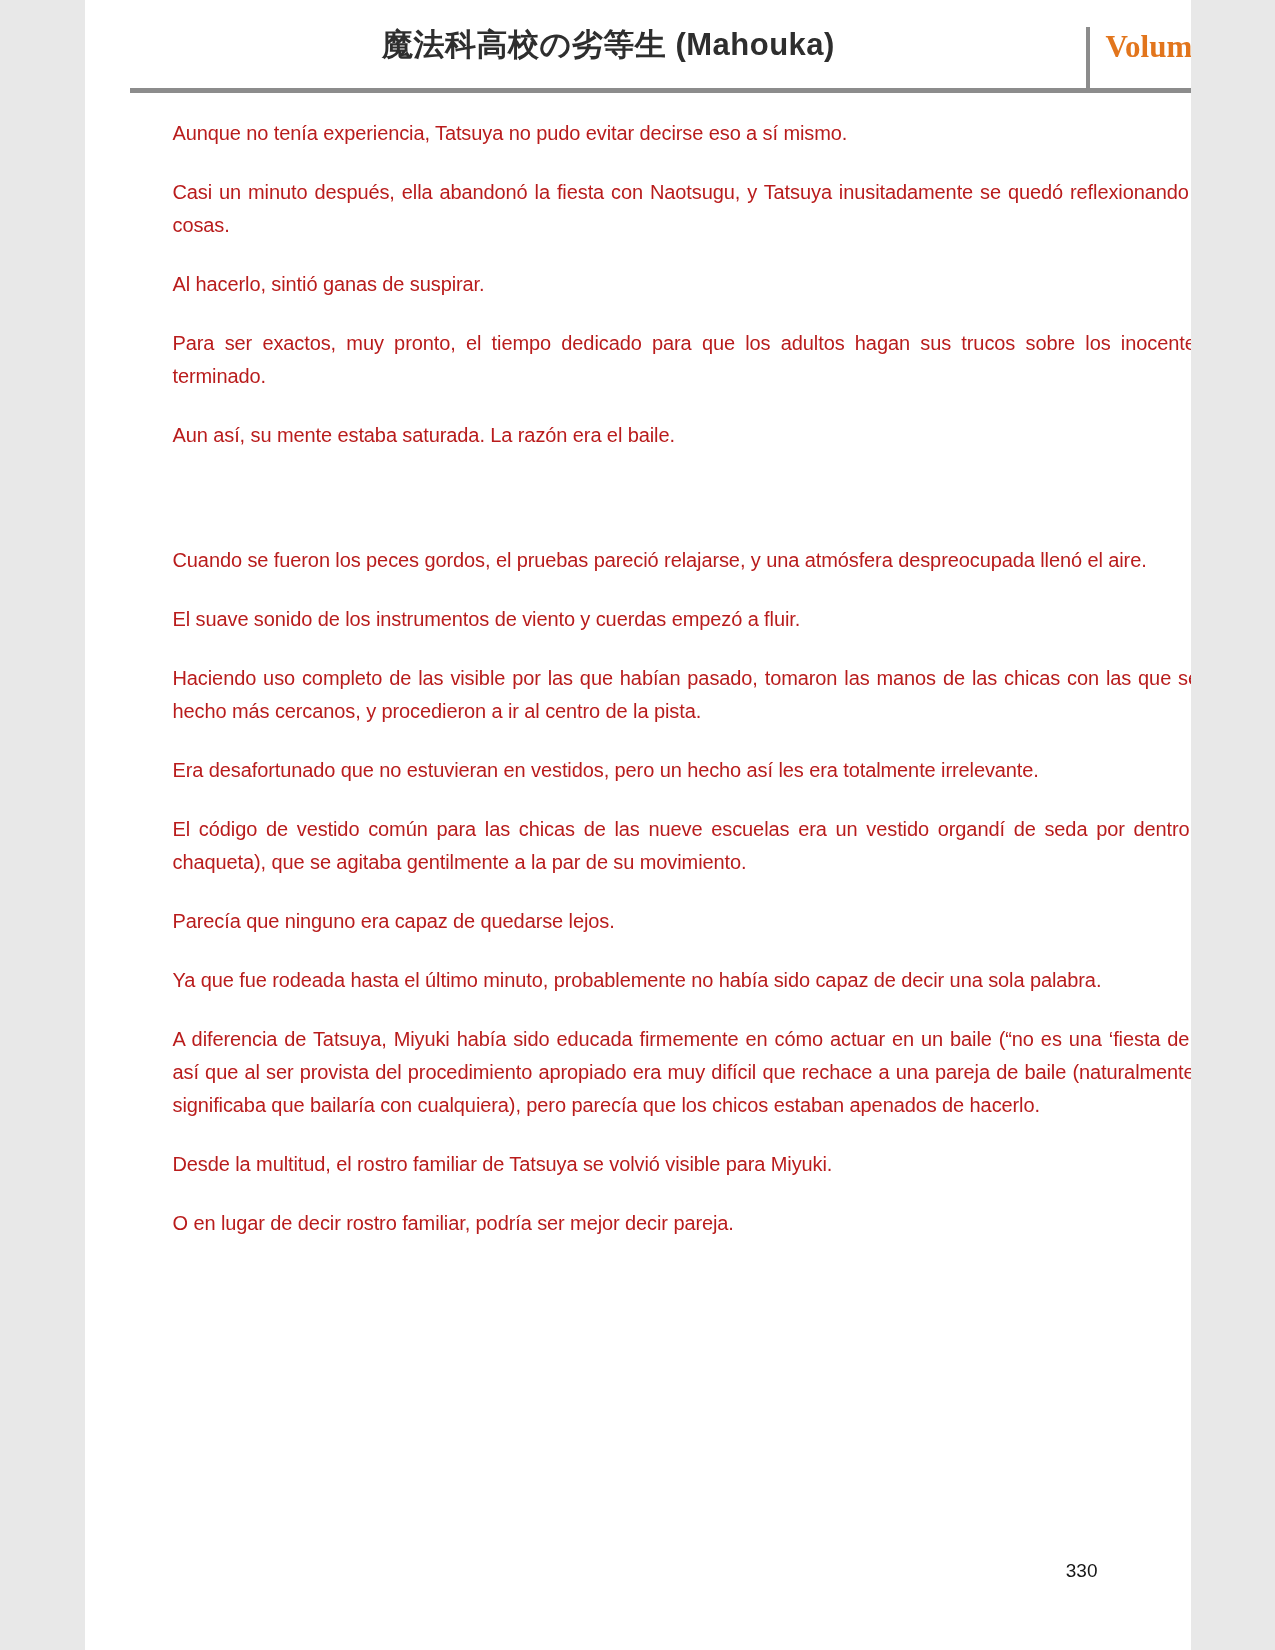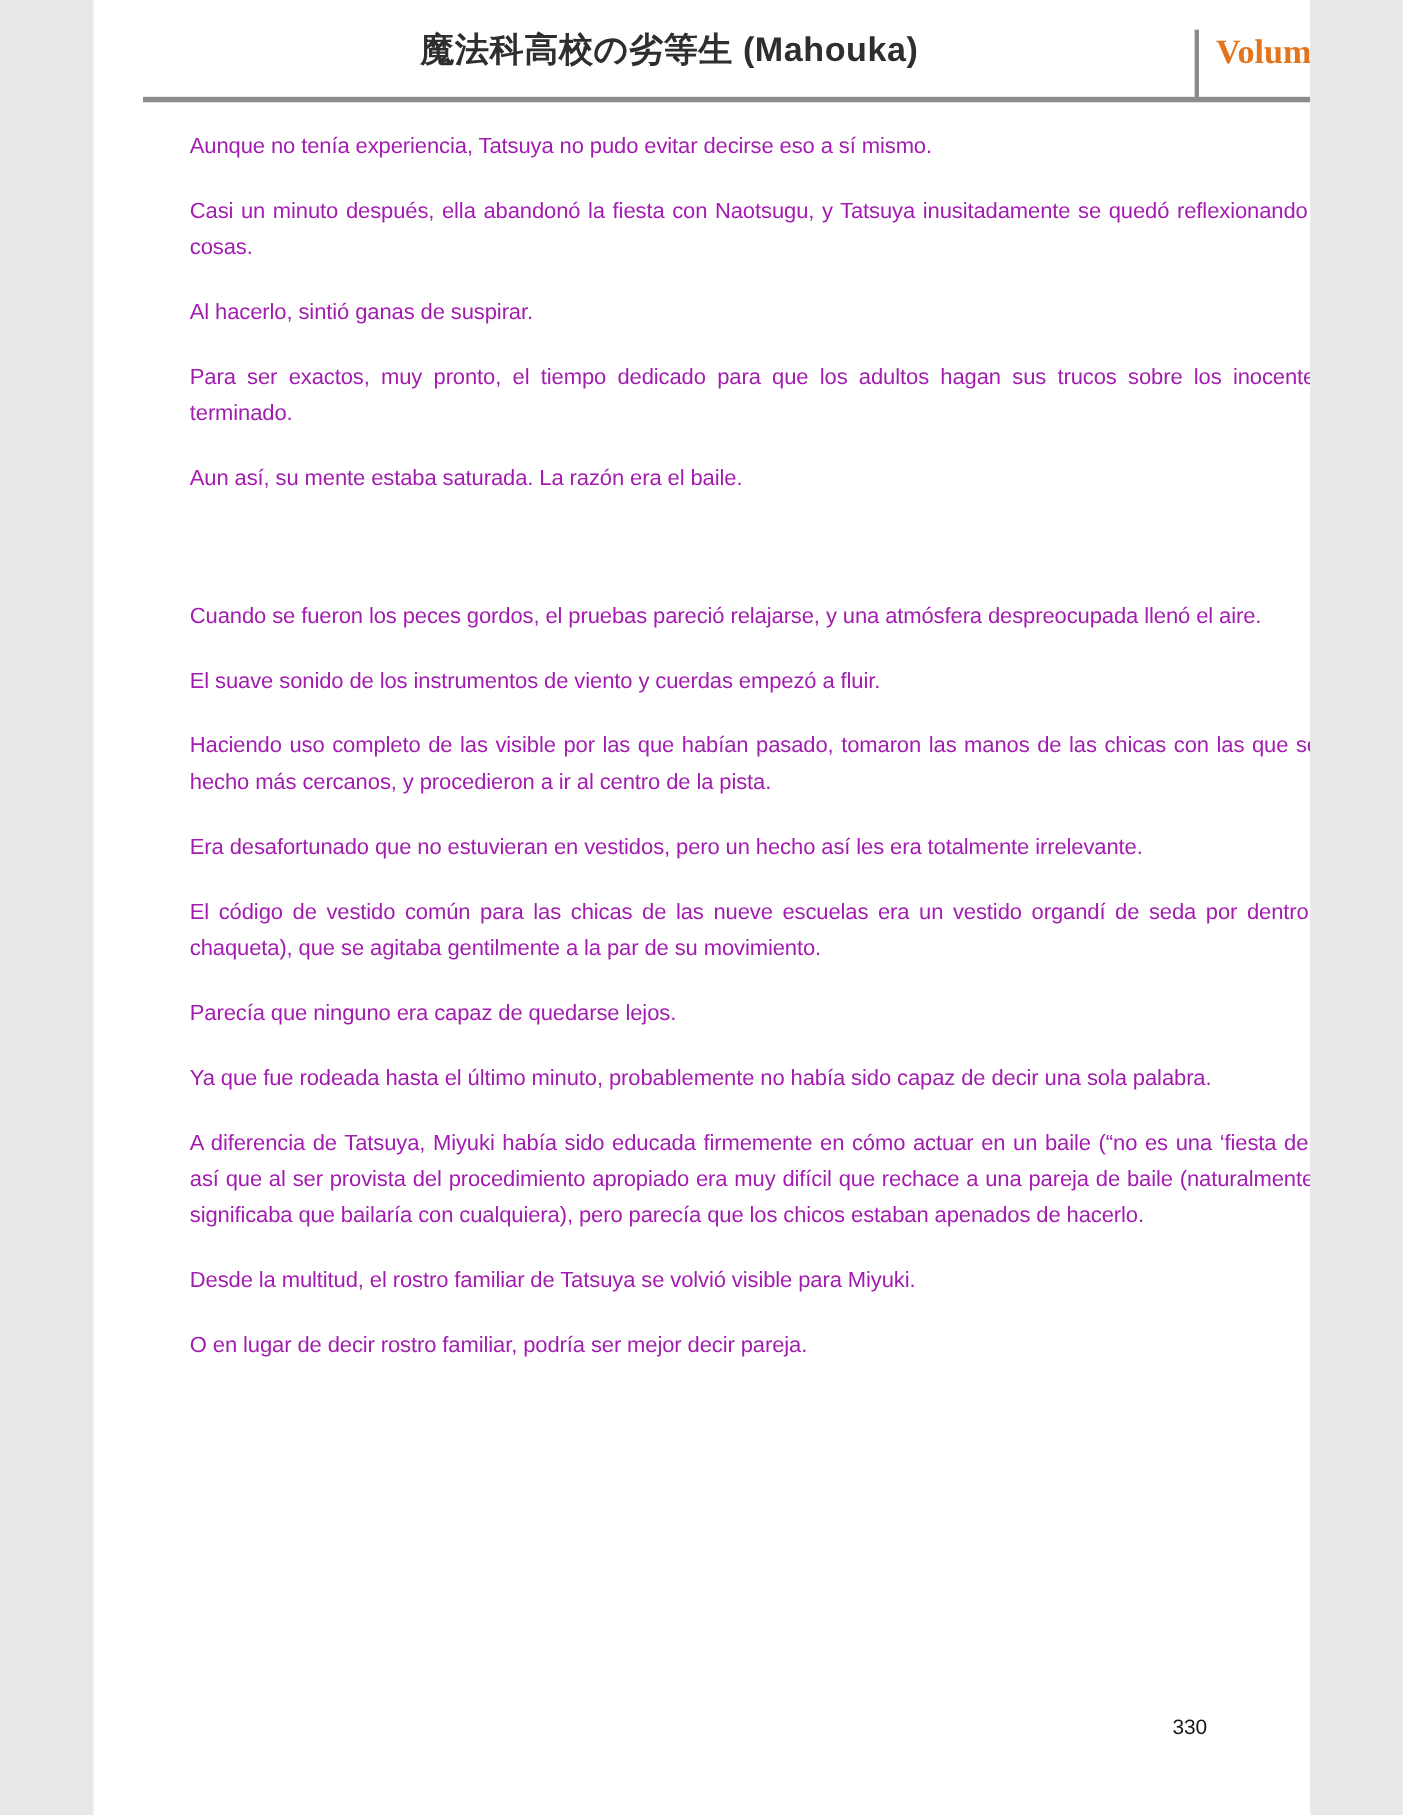--- a/index.html
+++ b/index.html
@@ -53,21 +53,21 @@
   .content {
     position: absolute;
     left: 88px;
     top: 117px;
     width: 1094px;
   }
   .content p {
     margin: 0 0 26px 0;
     font-size: 20px;
     line-height: 33px;
-    color: #a21caf;
+    color: #b91c1c;
     text-align: justify;
     letter-spacing: -0.1px;
   }
   .scene-break {
     height: 66px;
   }
   .page-number {
     position: absolute;
     right: 93px;
     top: 1560px;

